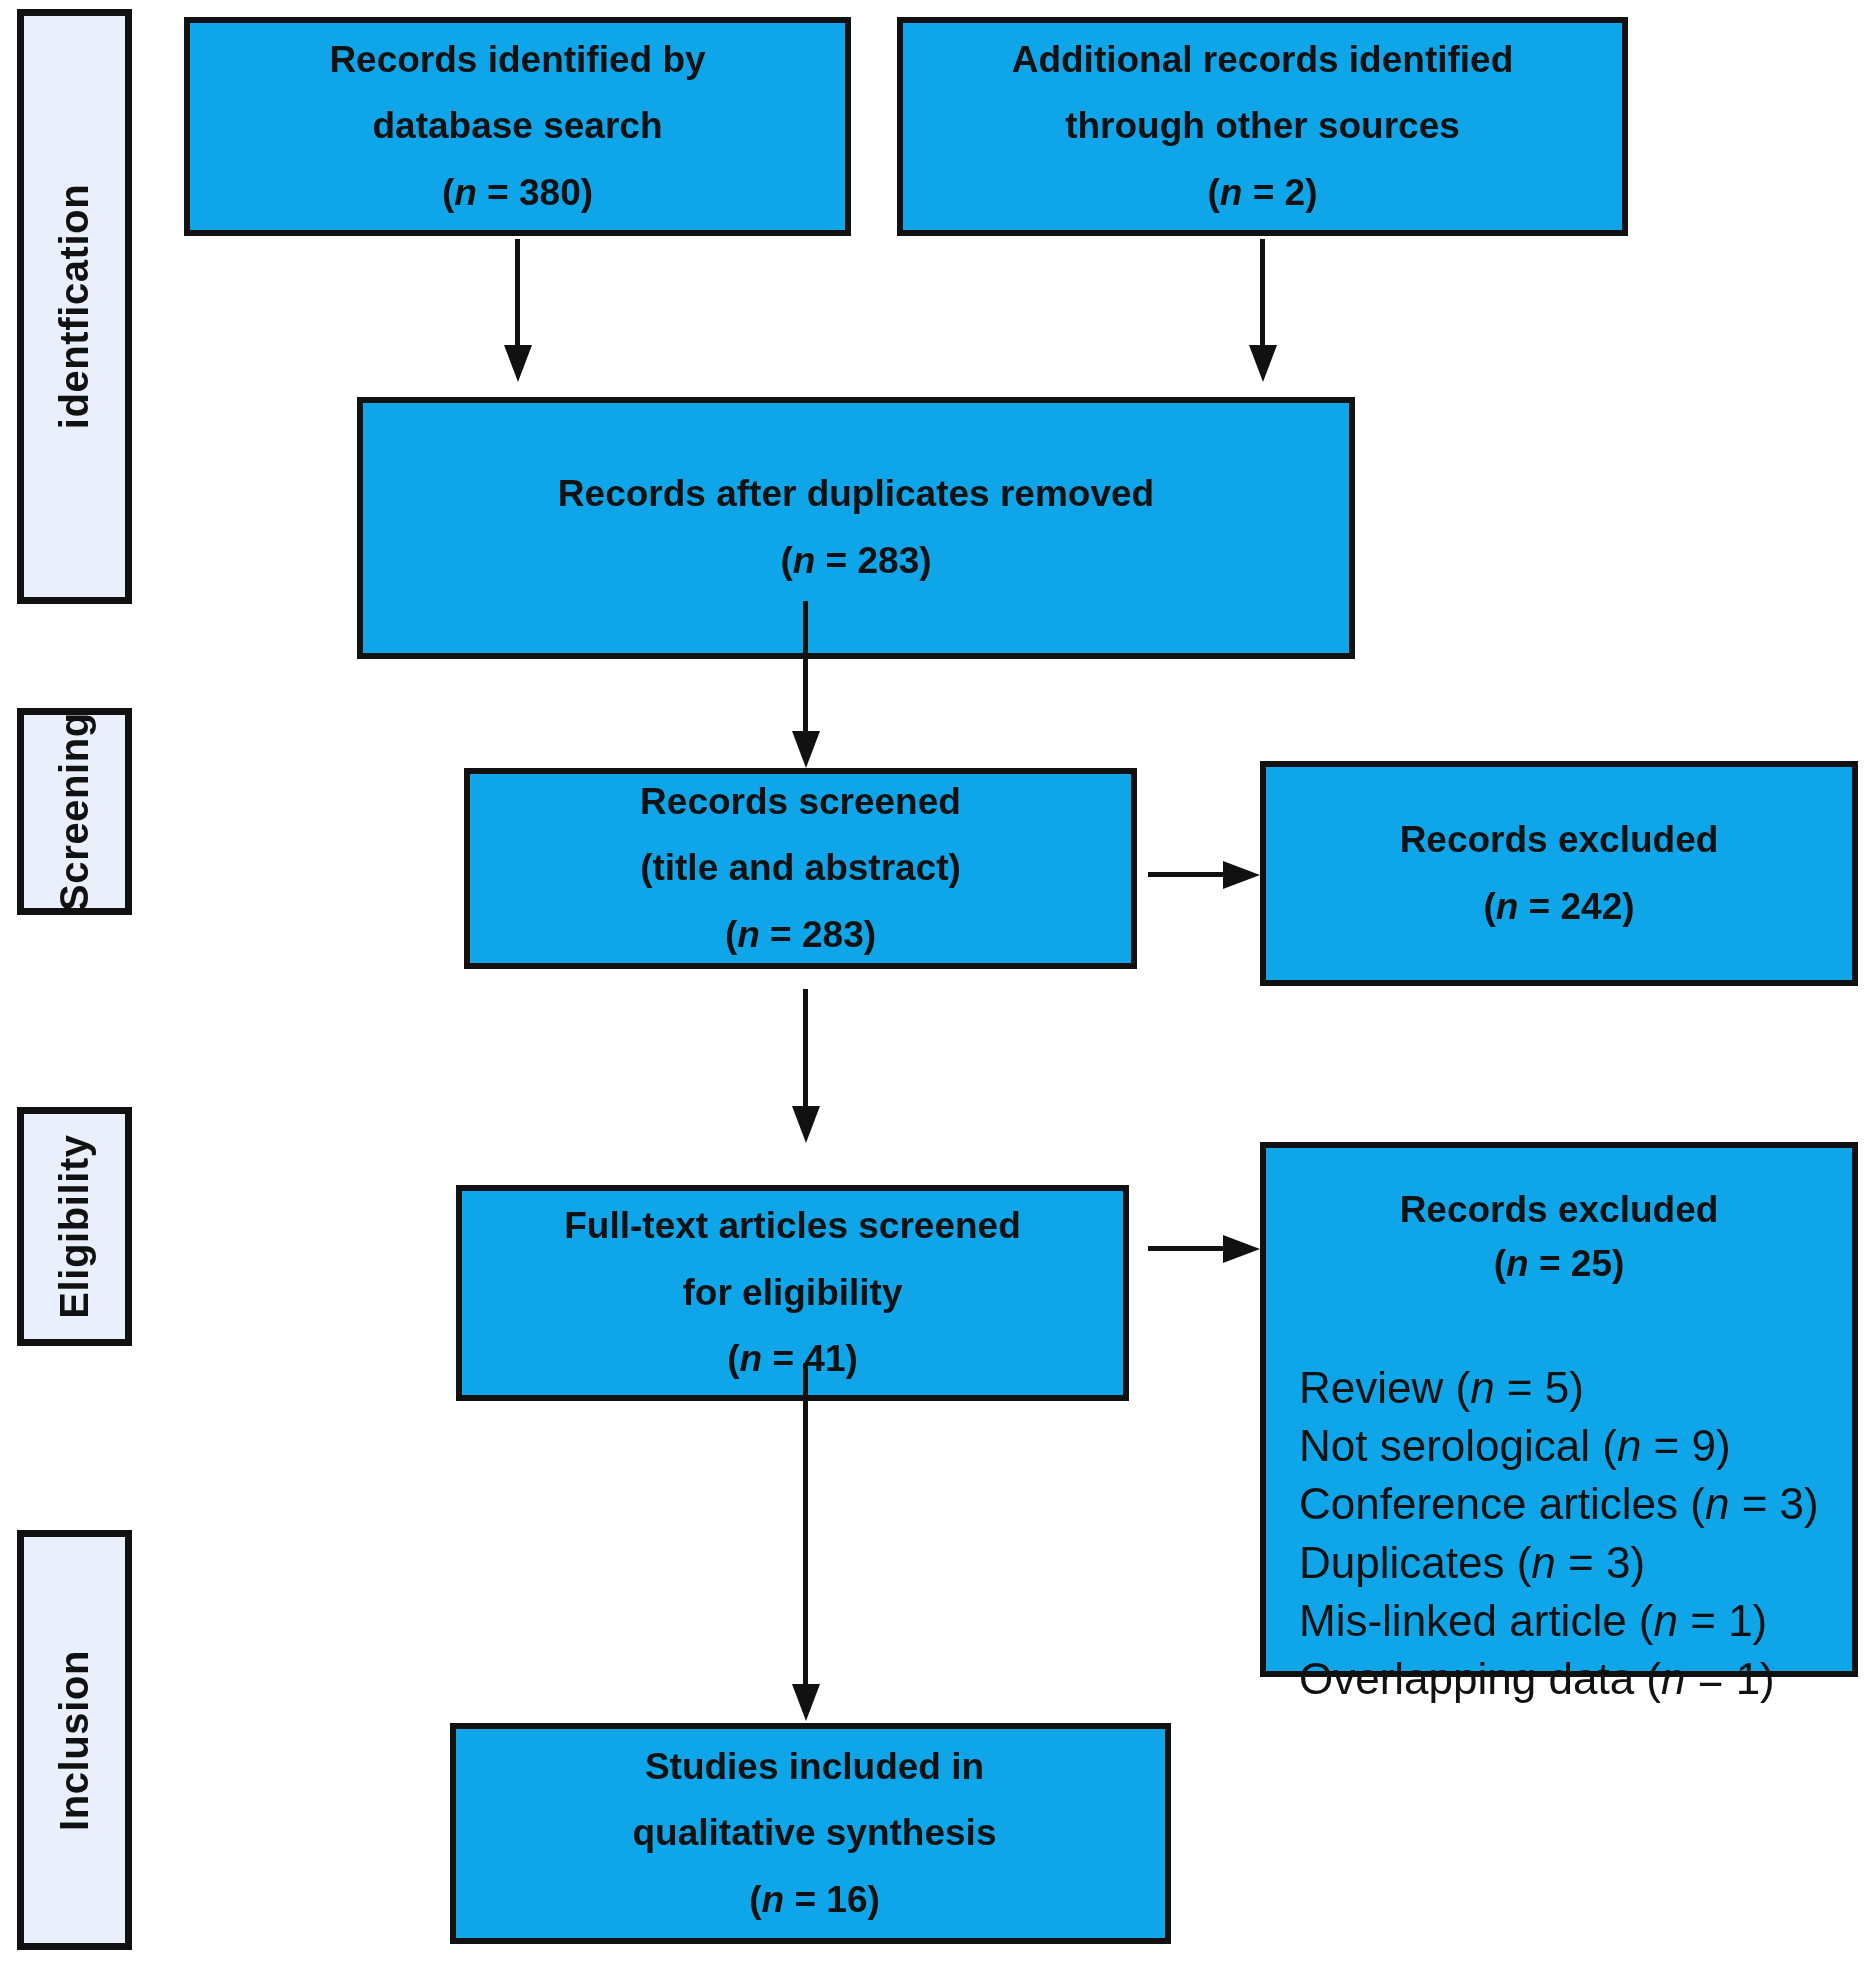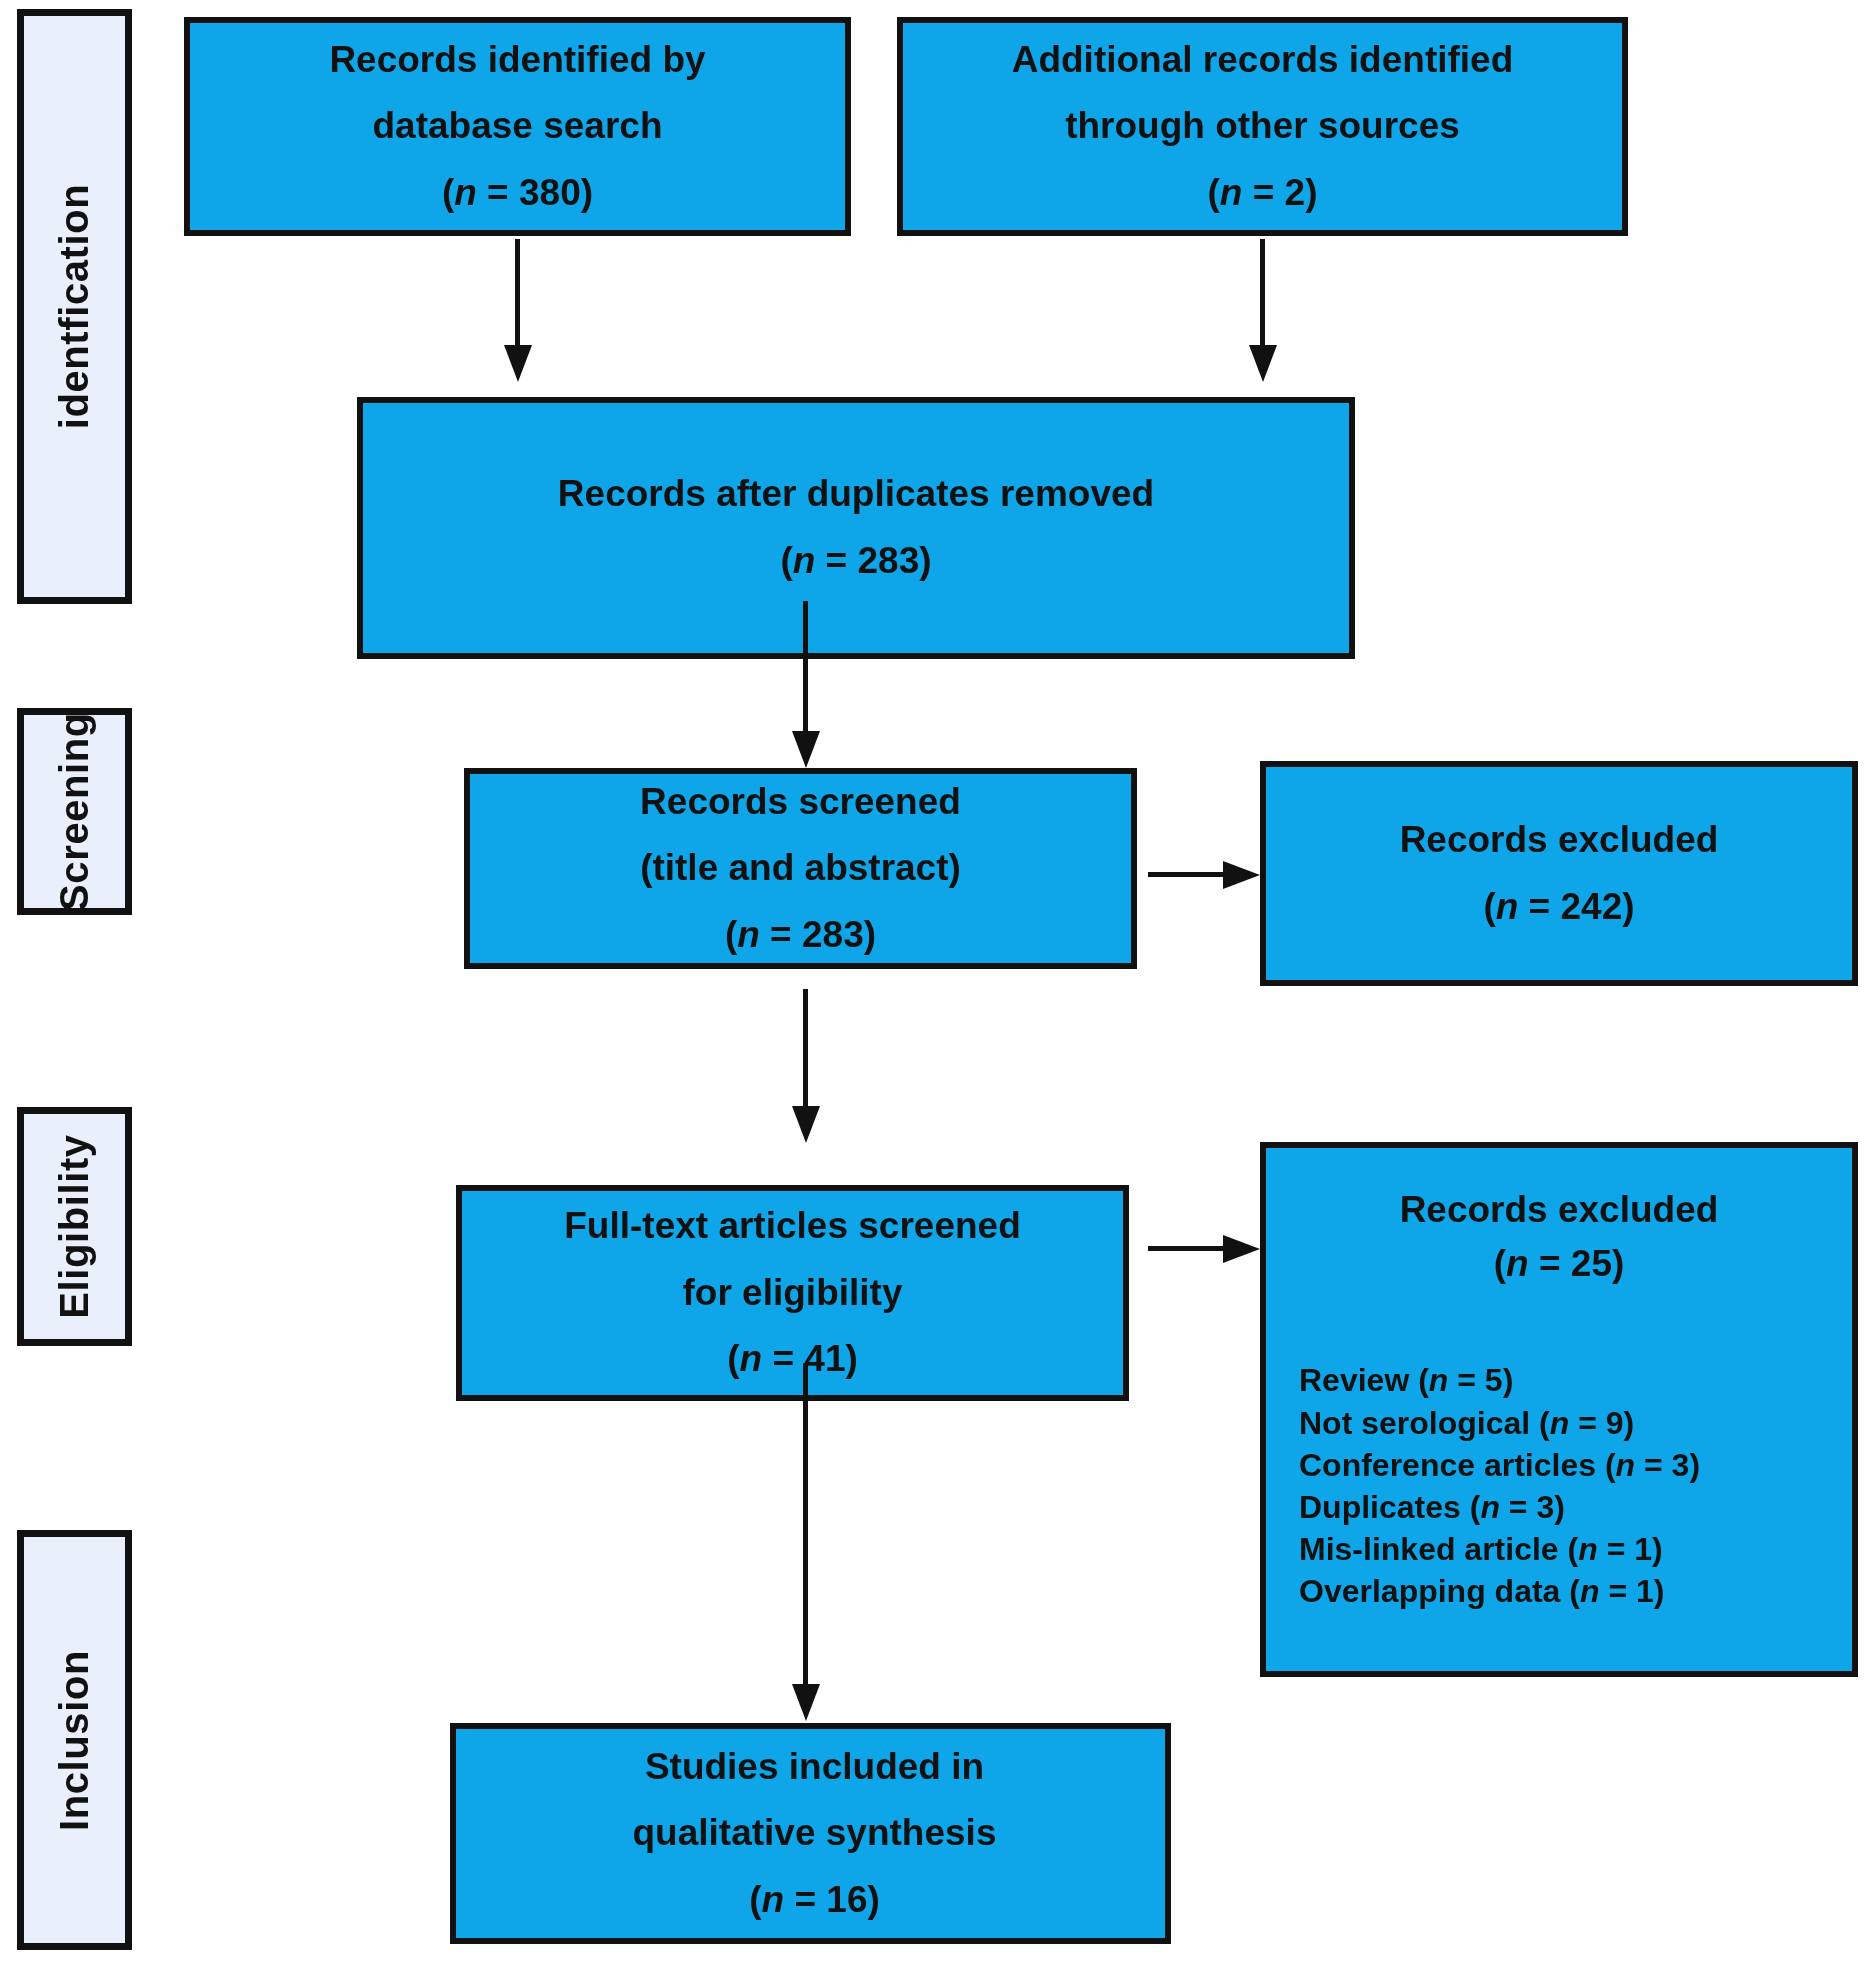--- a/index.html
+++ b/index.html
@@ -72,24 +72,24 @@
     font-size: 37px;
     line-height: 1.45;
     margin-top: 35px;
   }
   .exc2-list {
     margin-top: 69px;
     padding-left: 33px;
     padding-right: 11.5px;
   }
   .exc2-item {
-    font-size: 32px;
+    font-size: 44px;
     line-height: 1.32;
     text-align: left;
-    font-weight: bold;
+    font-weight: normal;
   }
 
   
   .vline { position: absolute; width: 5.2px; background: #111111; }
   .hline { position: absolute; height: 5.2px; background: #111111; }
   .head-down {
     position: absolute; width: 0; height: 0;
     border-left: 14.4px solid transparent;
     border-right: 14.4px solid transparent;
     border-top: 37px solid #111111;

